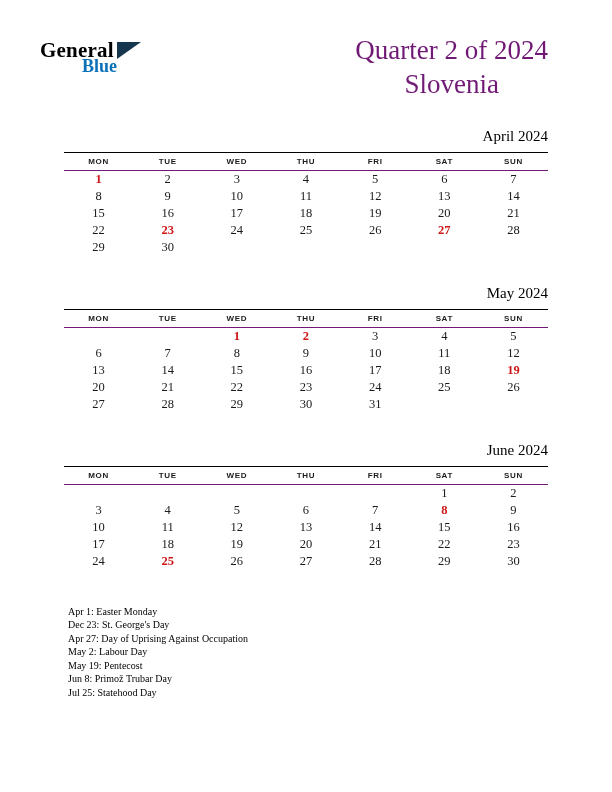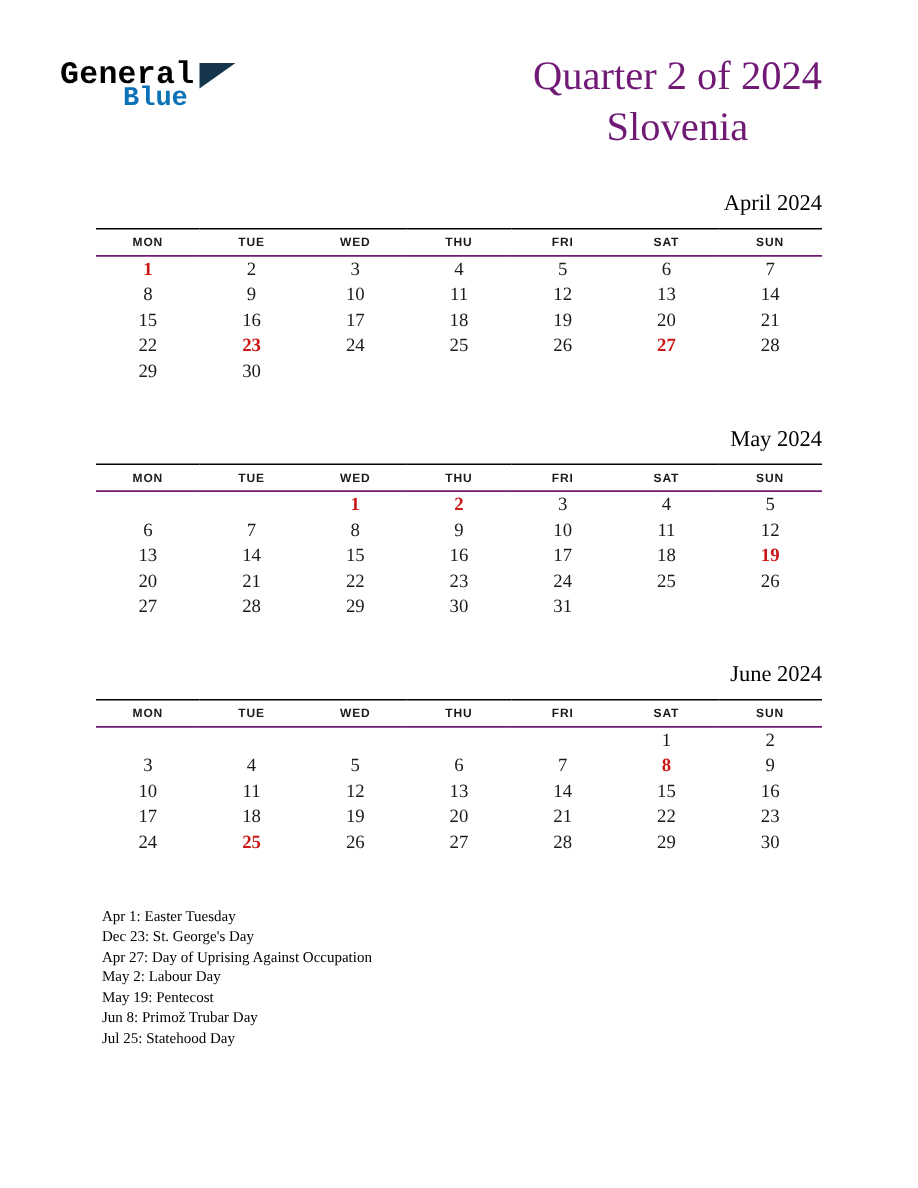--- a/index.html
+++ b/index.html
@@ -21,21 +21,21 @@
 
   
   .header {
     display: flex;
     justify-content: space-between;
     align-items: flex-start;
     padding: 0 64px 0 40px;
     margin-bottom: 26px;
   }
   .logo {
-    font-family: Liberation Mono, monospace;
+    font-family: Liberation Serif, serif;
     line-height: 1;
     padding-top: 6px;
   }
   .logo-row1 {
     display: flex;
     align-items: flex-start;
   }
   .logo-general {
     font-size: 21px;
     font-weight: bold;
@@ -325,21 +325,21 @@
               <td>28</td>
               <td>29</td>
               <td>30</td>
             </tr>
           </tbody>
         </table>
       </section>
     </div>
 
   <div class="notes">
-      <div class="note-line">Apr 1: Easter Tuesday</div>
+      <div class="note-line">Apr 1: Easter Monday</div>
       <div class="note-line">Dec 23: St. George's Day</div>
       <div class="note-line">Apr 27: Day of Uprising Against Occupation</div>
       <div class="note-line">May 2: Labour Day</div>
       <div class="note-line">May 19: Pentecost</div>
       <div class="note-line">Jun 8: Primož Trubar Day</div>
       <div class="note-line">Jul 25: Statehood Day</div>
     </div>
 
 </div>
 

